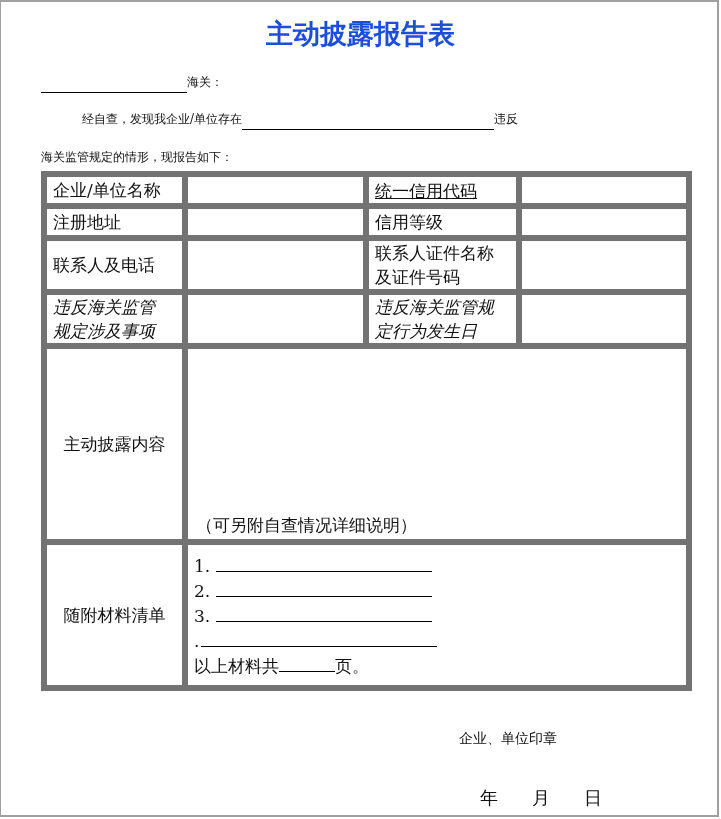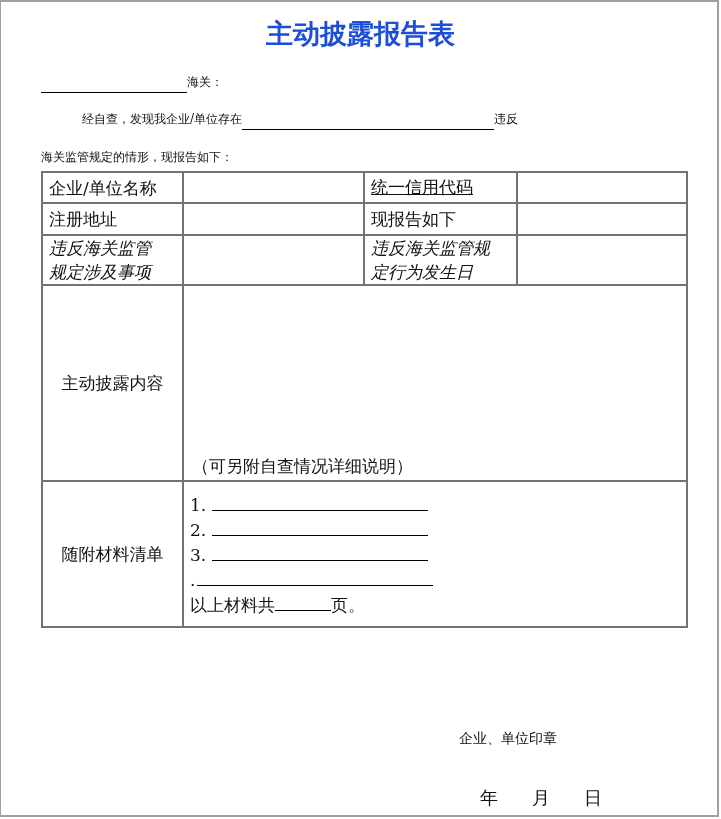--- a/index.html
+++ b/index.html
@@ -7,21 +7,21 @@
            font-family: "DejaVu Serif", "Liberation Serif", serif; color: #111; }
     .page { position: absolute; left: 0; top: 0; width: 719px; height: 817px;
             border: 1px solid #a0a0a0; border-top: 2px solid #a0a0a0; border-right: 2px solid #a0a0a0; border-bottom: 2px solid #a0a0a0; box-sizing: border-box; }
     .title { position: absolute; left: 0; right: 0; top: 16px; text-align: center;
              font-family: "DejaVu Sans", "Liberation Sans", sans-serif; font-weight: bold;
              font-size: 27px; letter-spacing: 0px; color: #1d4ed8; }
     .line { position: absolute; font-size: 12px; white-space: nowrap; line-height: 22px; }
     .uline { display: inline-block; border-bottom: 1px solid #000; vertical-align: bottom; height: 20px; }
     table.form { position: absolute; left: 41px; top: 171px; border-collapse: collapse;
                  width: 645px; table-layout: fixed; font-size: 17px; }
-    table.form td { border: 2px solid #737373; padding: 0 6px; vertical-align: middle; line-height: 24px; }
+    table.form td { border: 6px solid #737373; padding: 0 6px; vertical-align: middle; line-height: 24px; }
     .center { text-align: center; }
     .note { position: absolute; left: 8px; bottom: 2px; font-size: 17px; margin-top: 36px; }
     .matlist { padding: 8px 6px 4px 6px; font-size: 17px; line-height: 26px; }
     .mat-row { white-space: nowrap; }
     .mat-line { display: inline-block; border-bottom: 1px solid #000; width: 216px; height: 18px; vertical-align: baseline; margin-left: 6px; }
     .mat-line.long { width: 236px; margin-left: 2px; }
     .pages-line { display: inline-block; border-bottom: 1px solid #000; width: 56px; height: 18px; }
     .footer1 { position: absolute; left: 459px; top: 730px; font-size: 14px; font-family: Liberation Serif, serif; }
     .footer2 { position: absolute; left: 480px; top: 786px; font-size: 18px; word-spacing: 0; }
     .footer2 span { display: inline-block; }
@@ -53,21 +53,30 @@
   <tbody>
       <tr style="height:31px;">
     <td>企业/单位名称</td>
     <td></td>
     <td style="vertical-align:top; padding-top:2px;text-decoration:underline;">统一信用代码</td>
     <td></td>
   </tr>
   <tr style="height:32px;">
     <td>注册地址</td>
     <td></td>
-    <td>现报告如下</td>
+    <td>信用等级</td>
+    <td></td>
+  </tr>
+  <tr style="height:49px;">
+    <td>联系人及电话</td>
+    <td></td>
+    <td>
+      <div>联系人证件名称</div>
+      <div>及证件号码</div>
+    </td>
     <td></td>
   </tr>
   <tr style="height:49px;font-style:italic;">
     <td>
       <div>违反海关监管</div>
       <div>规定涉及事项</div>
     </td>
     <td></td>
     <td>
       <div>违反海关监管规</div>

